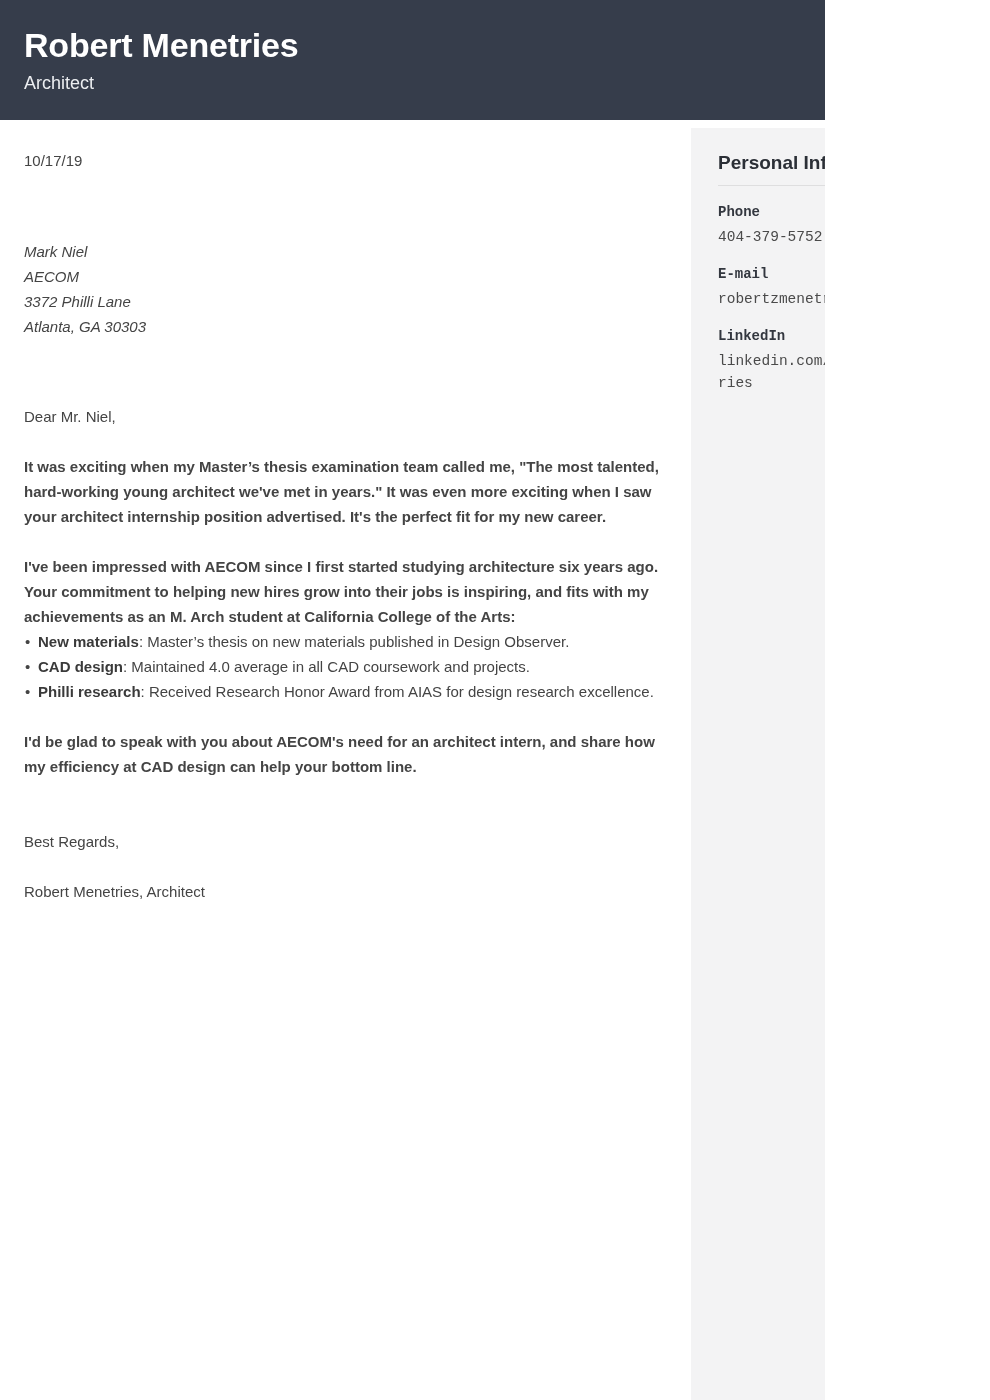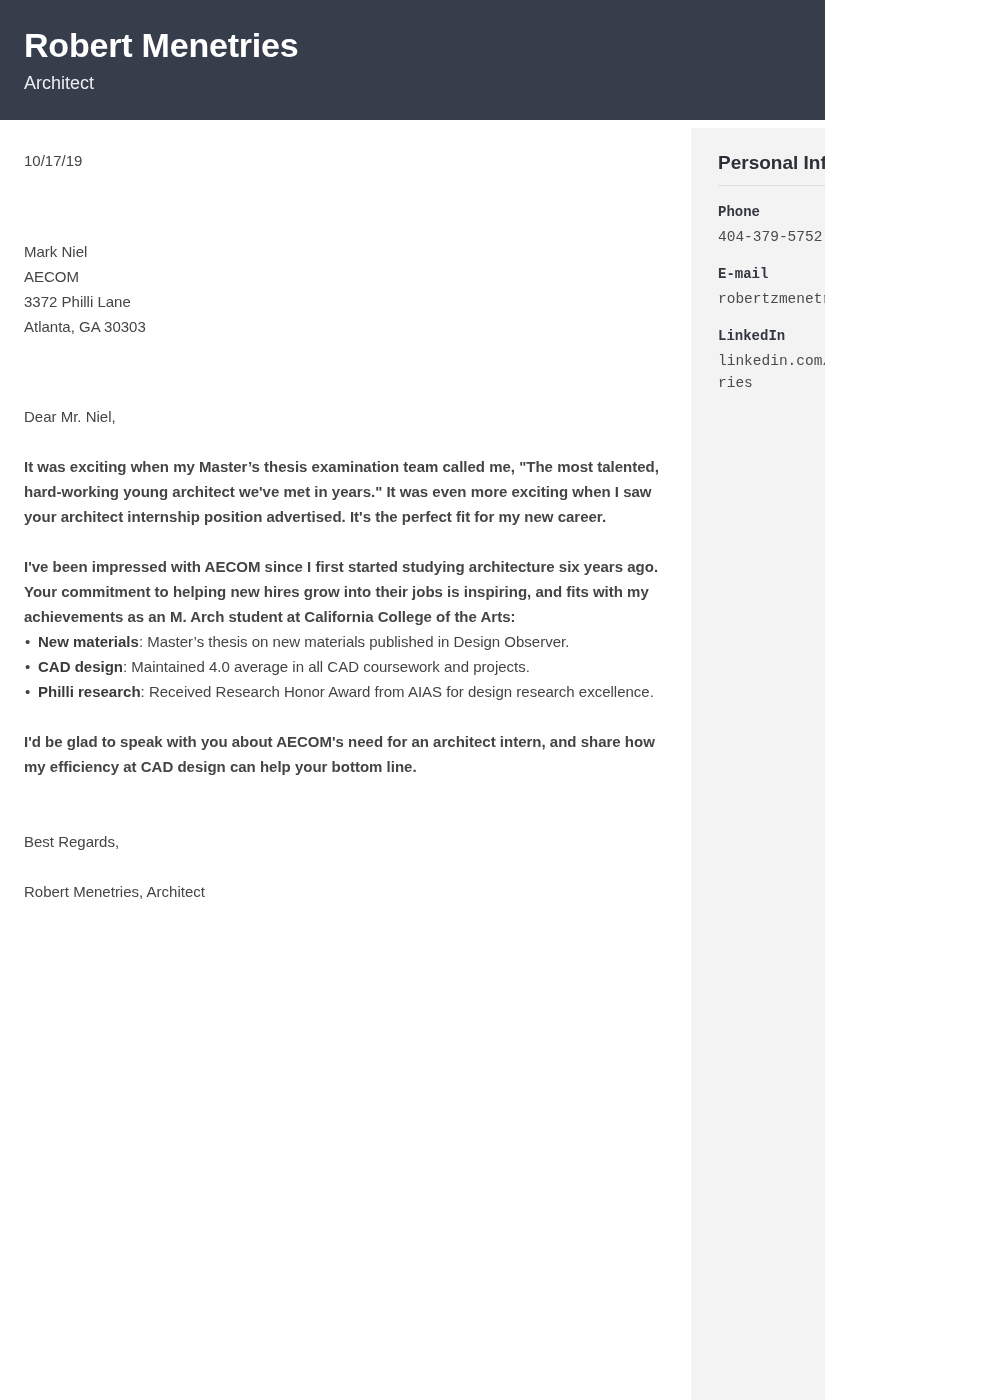--- a/index.html
+++ b/index.html
@@ -82,20 +82,21 @@
   
   .letter-date {
     font-size: 15px;
     color: #444444;
     line-height: 22px;
     margin: 0;
   }
 
   .recipient {
     margin: 67px 0 8px 0;
+    font-style: italic;
   }
   .recipient div {
     font-size: 15px;
     color: #444444;
     line-height: 25px;
   }
 
   .salutation {
     font-size: 15px;
     color: #444444;

